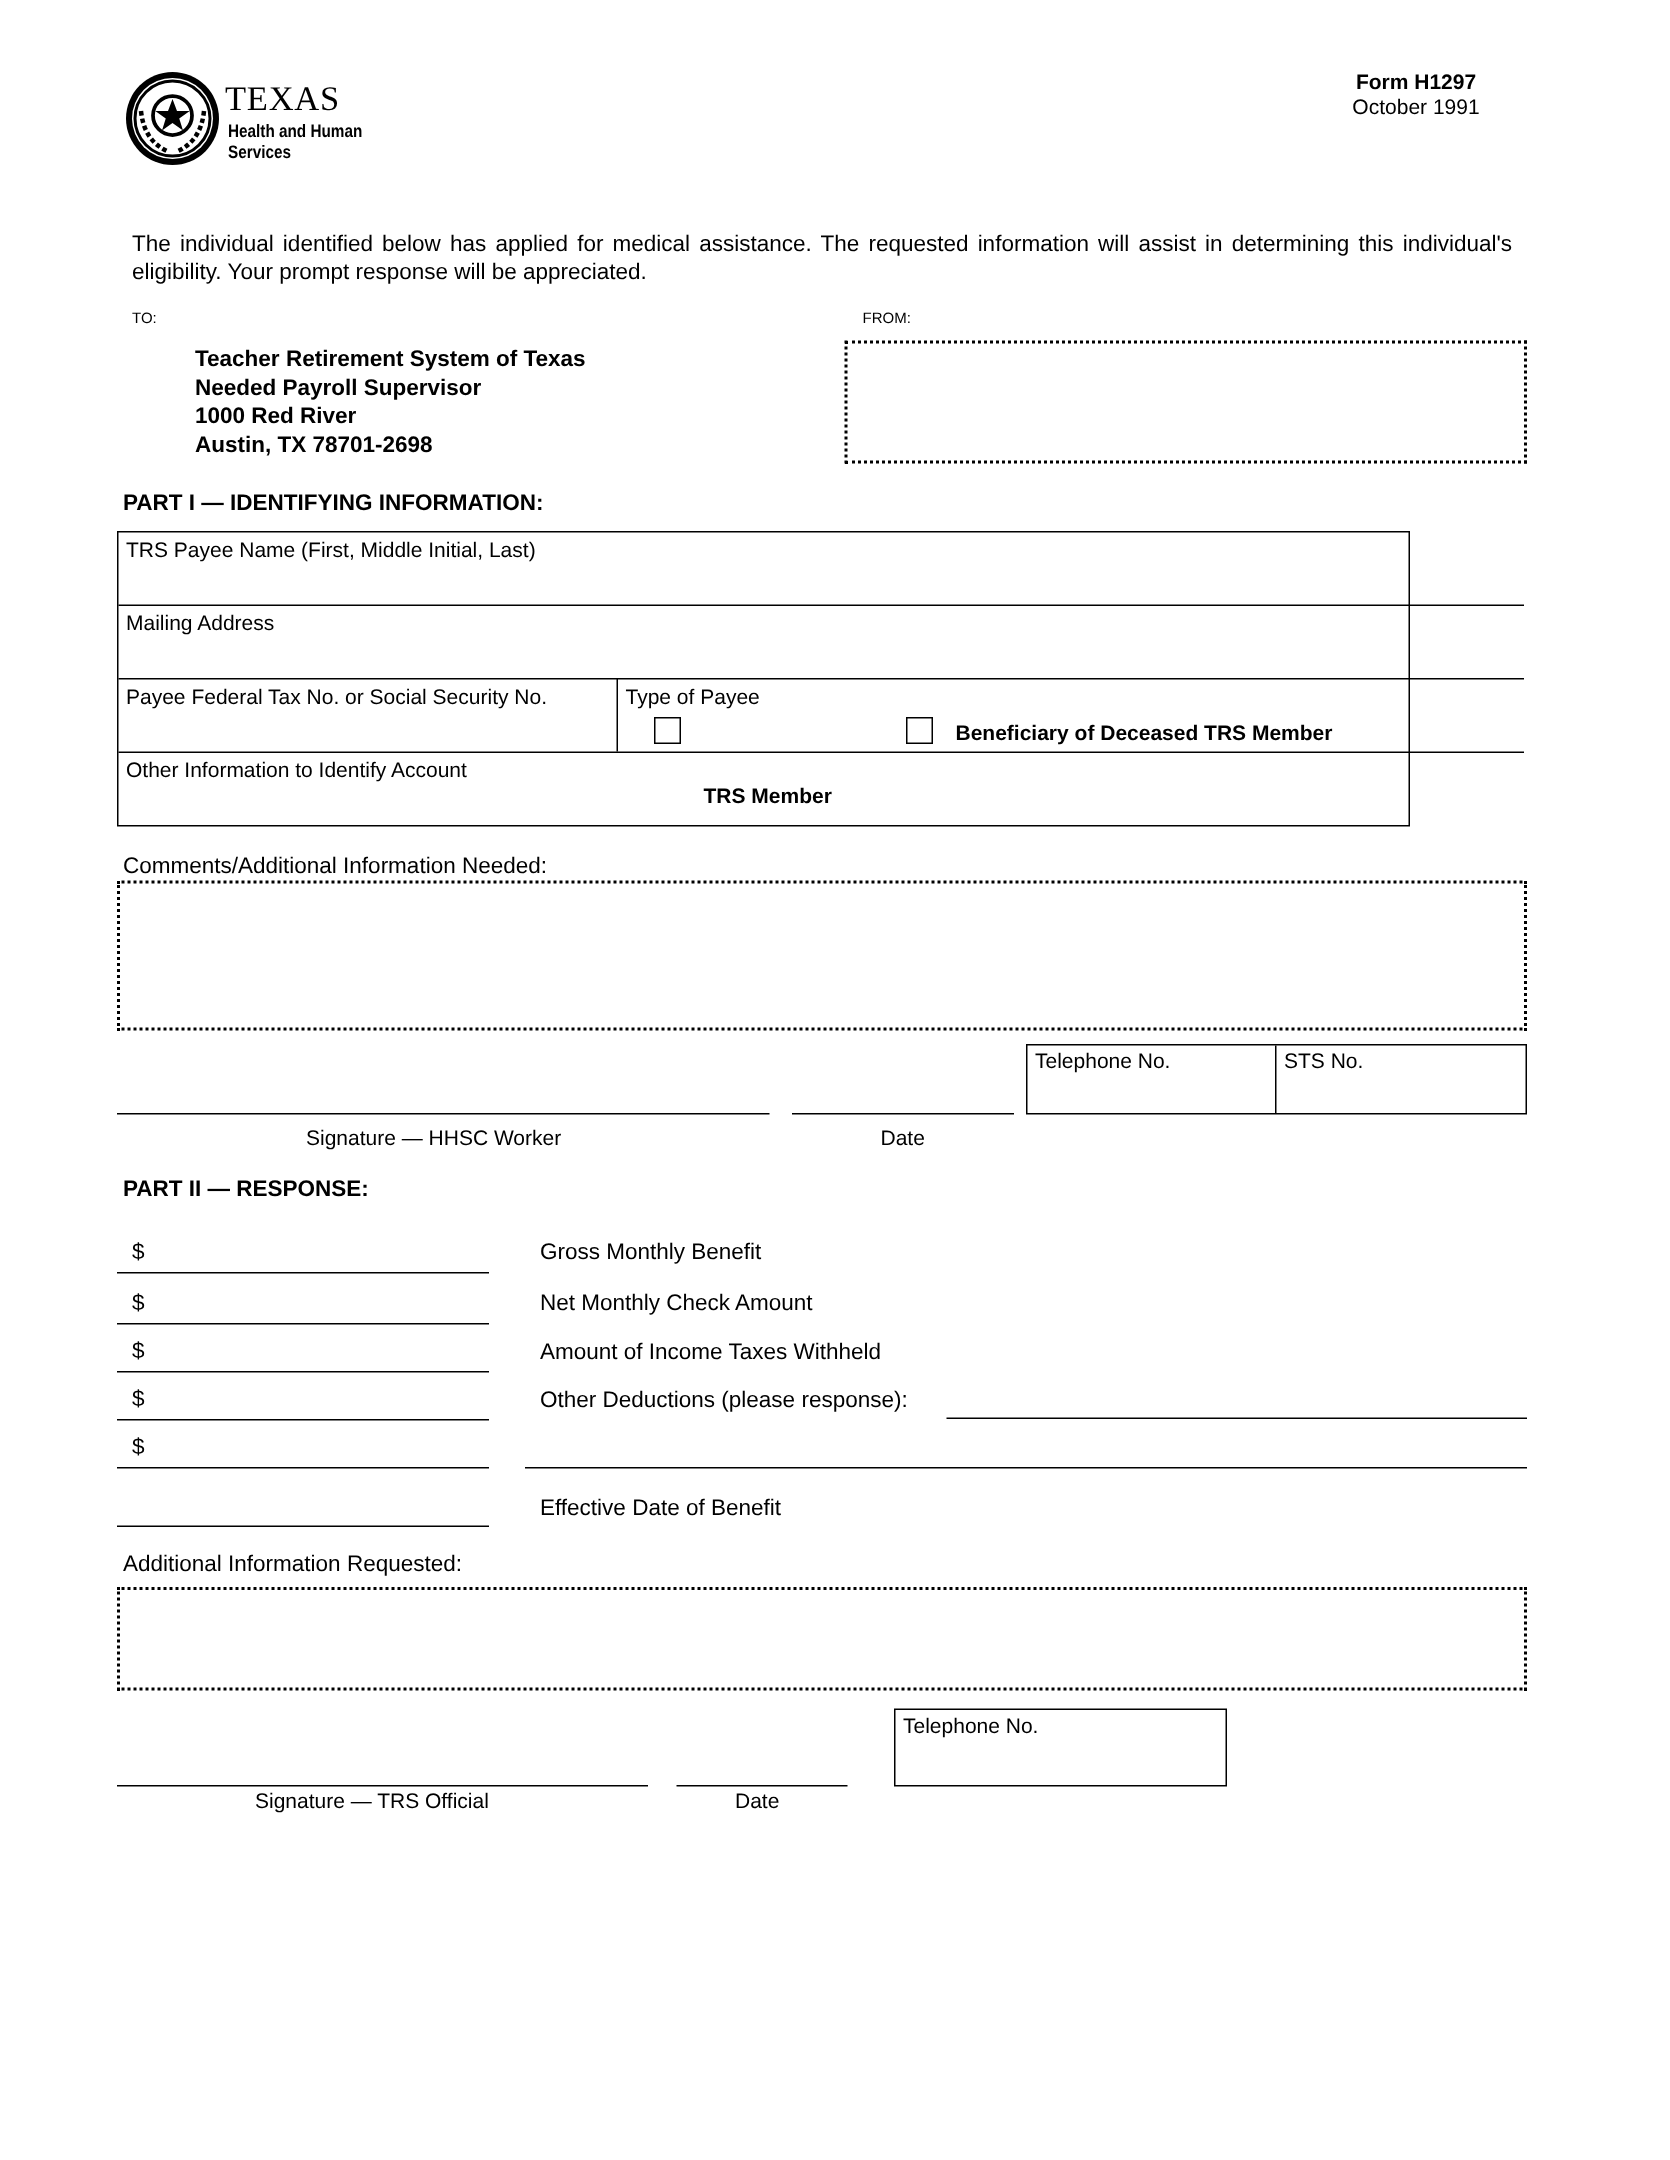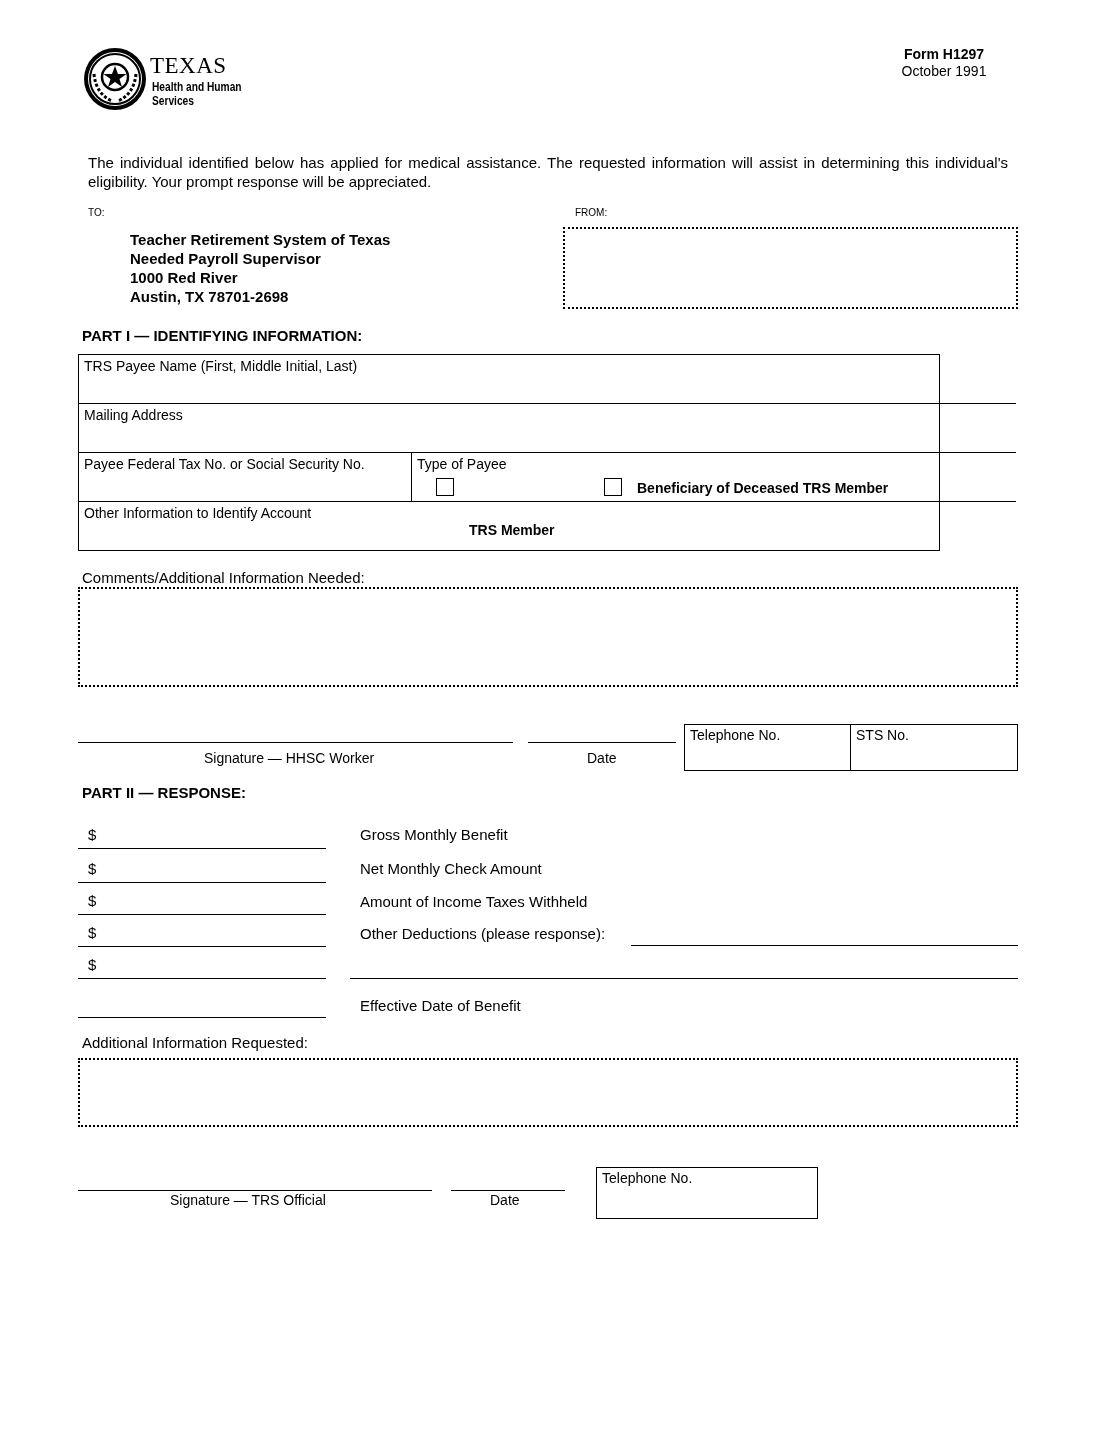--- a/index.html
+++ b/index.html
@@ -17,21 +17,21 @@
   .dotbox { border:2px dotted #000; box-sizing:border-box; }
   .part-h { font-weight:bold; font-size:15px; }
   .tbl { left:78px; top:354px; width:862px; height:197px; border:1.5px solid #000; box-sizing:border-box; }
   .cell-lbl { position:absolute; font-size:14px; line-height:16px; }
   .hline { position:absolute; height:0; border-top:1.5px solid #000; }
   .vline { position:absolute; width:0; border-left:1.5px solid #000; }
   .chk { position:absolute; width:18px; height:18px; border:1.5px solid #000; box-sizing:border-box; background:#fff; }
   .chk-lbl { position:absolute; font-size:14px; font-weight:bold; line-height:16px; }
   .txt { font-size:15px; line-height:18px; }
   .small { font-size:14px; line-height:16px; }
-  .boxed { border:1.5px solid #000; box-sizing:border-box;margin-top:28px; }
+  .boxed { border:1.5px solid #000; box-sizing:border-box; }
 </style>
 </head>
 <body>
 
 <div class="abs logo">
   <svg class="seal" viewBox="0 0 66 66">
     <circle cx="33" cy="33" r="31" fill="#000"></circle>
     <circle cx="33" cy="33" r="27" fill="#fff"></circle>
     <circle cx="33" cy="33" r="25" fill="none" stroke="#000" stroke-width="2"></circle>
     <circle cx="33" cy="31" r="13" fill="none" stroke="#000" stroke-width="2.5"></circle>

